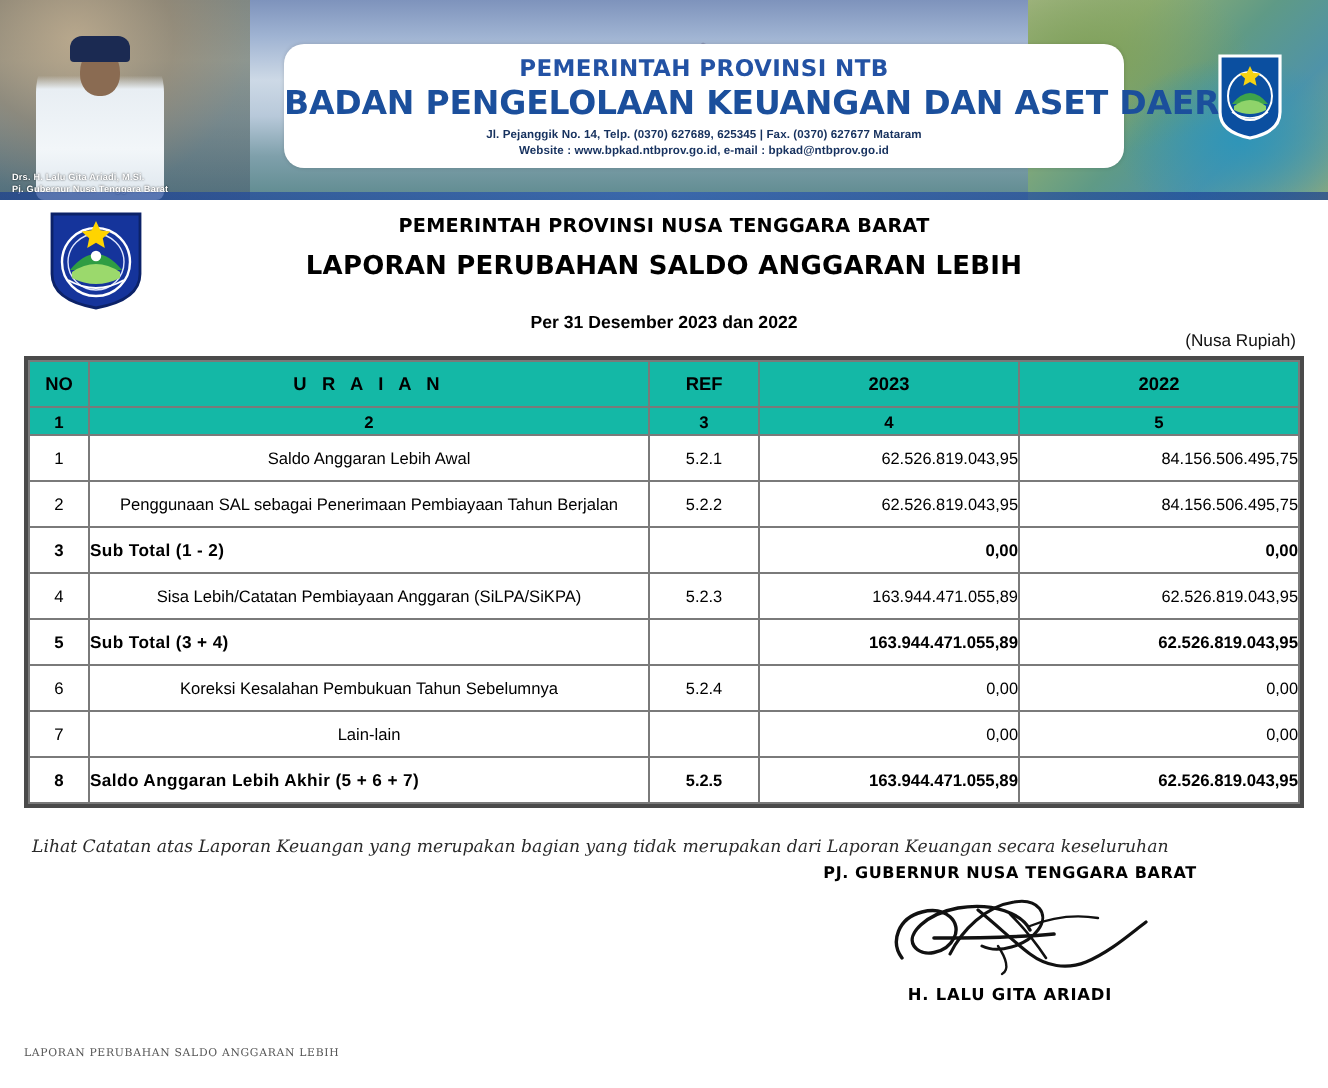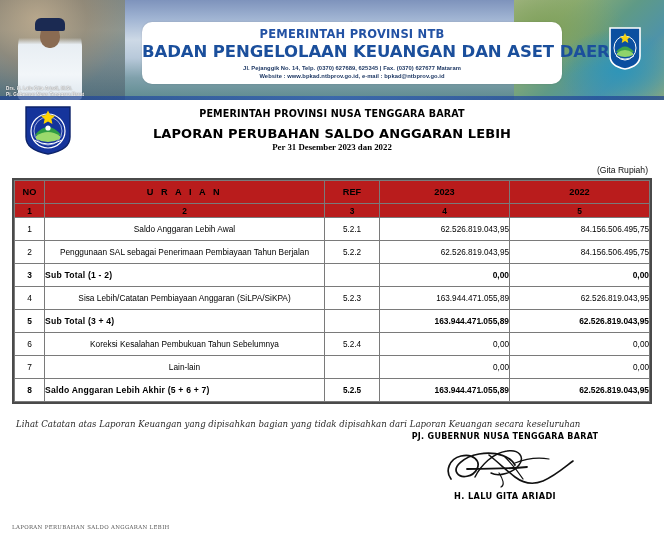--- a/index.html
+++ b/index.html
@@ -159,24 +159,24 @@
     margin-top: 4px;
   }
   .t-line2 {
     font-family: "DejaVu Sans", sans-serif;
     font-size: 13px;
     font-weight: bold;
     letter-spacing: 0.1px;
     margin-top: 7px;
   }
   .t-line3 {
-    font-family: Liberation Serif, serif;
+    font-family: Liberation Sans, sans-serif;
     font-size: 8.8px;
     font-weight: bold;
-    margin-top: 1px;
+    margin-top: 15px;
   }
 
   
   .currency-note {
     text-align: right;
     padding-right: 16px;
     font-size: 8.6px;
     color: #111;
     margin-top: 1px;
     margin-bottom: 3px;
@@ -198,21 +198,21 @@
     padding: 0;
     height: 22px;
     vertical-align: middle;
   }
   .col-no    { width: 30px; }
   .col-ref   { width: 55px; }
   .col-y1    { width: 130px; }
   .col-y2    { width: 140px; }
 
   thead th {
-    background: #b91c1c;
+    background: #14b8a6;
     font-weight: bold;
     text-align: center;
     font-size: 9.2px;
     height: 21px;
   }
   thead th.uraian-h {
     letter-spacing: 2.6px;
     text-align: center;
   }
   thead tr.numrow th {
@@ -322,21 +322,21 @@
       <circle cx="26" cy="24" r="2.6" fill="#ffffff"></circle>
       <path d="M26 6.5 l2.2 4.6 5 .6 -3.8 3.4 1 4.9 -4.4 -2.6 -4.4 2.6 1 -4.9 -3.8 -3.4 5 -.6 Z" fill="#ffd400"></path>
       <path d="M12 36 Q26 44 40 36" fill="none" stroke="#ffffff" stroke-width="1"></path>
     </svg>
   </div>
   <div class="t-line1">PEMERINTAH PROVINSI NUSA TENGGARA BARAT</div>
   <div class="t-line2">LAPORAN PERUBAHAN SALDO ANGGARAN LEBIH</div>
   <div class="t-line3">Per 31 Desember 2023 dan 2022</div>
 </div>
 
-<div class="currency-note">(Gita Rupiah)</div>
+<div class="currency-note">(Nusa Rupiah)</div>
 
 <div class="table-wrap">
   <table class="lpsal">
     <colgroup>
       <col class="col-no">
         <col>
         <col class="col-ref">
         <col class="col-y1">
         <col class="col-y2">
     </colgroup>
@@ -410,21 +410,21 @@
           <td class="c-no">8</td>
           <td class="c-ur total">Saldo Anggaran Lebih Akhir   (5 + 6 + 7)</td>
           <td class="c-ref">5.2.5</td>
           <td class="c-num">163.944.471.055,89</td>
           <td class="c-num">62.526.819.043,95</td>
         </tr>
       </tbody>
   </table>
 </div>
 
-<div class="note">Lihat Catatan atas Laporan Keuangan yang dipisahkan bagian yang tidak dipisahkan dari Laporan Keuangan secara keseluruhan</div>
+<div class="note">Lihat Catatan atas Laporan Keuangan yang merupakan bagian yang tidak merupakan dari Laporan Keuangan secara keseluruhan</div>
 
 <div class="sign-block">
   <div class="sign-title">PJ. GUBERNUR NUSA TENGGARA BARAT</div>
   <div class="sign-svg">
     <svg width="180" height="46" viewBox="0 0 180 46">
       <g fill="none" stroke="#111" stroke-linecap="round">
         <path d="M36 36 C30 28 34 16 46 13 C58 10 66 18 62 26 C58 34 46 36 42 30 C38 24 48 14 64 11 C82 8 96 14 100 22" stroke-width="1.7"></path>
         <path d="M60 34 C66 22 78 10 92 8 C104 6 110 14 104 22 C98 30 84 34 76 30" stroke-width="1.5"></path>
         <path d="M74 12 C84 20 92 28 100 34 C108 40 118 42 128 38 C140 33 150 24 158 18" stroke-width="1.6"></path>
         <path d="M90 14 C98 22 104 30 108 36" stroke-width="1.3"></path>

